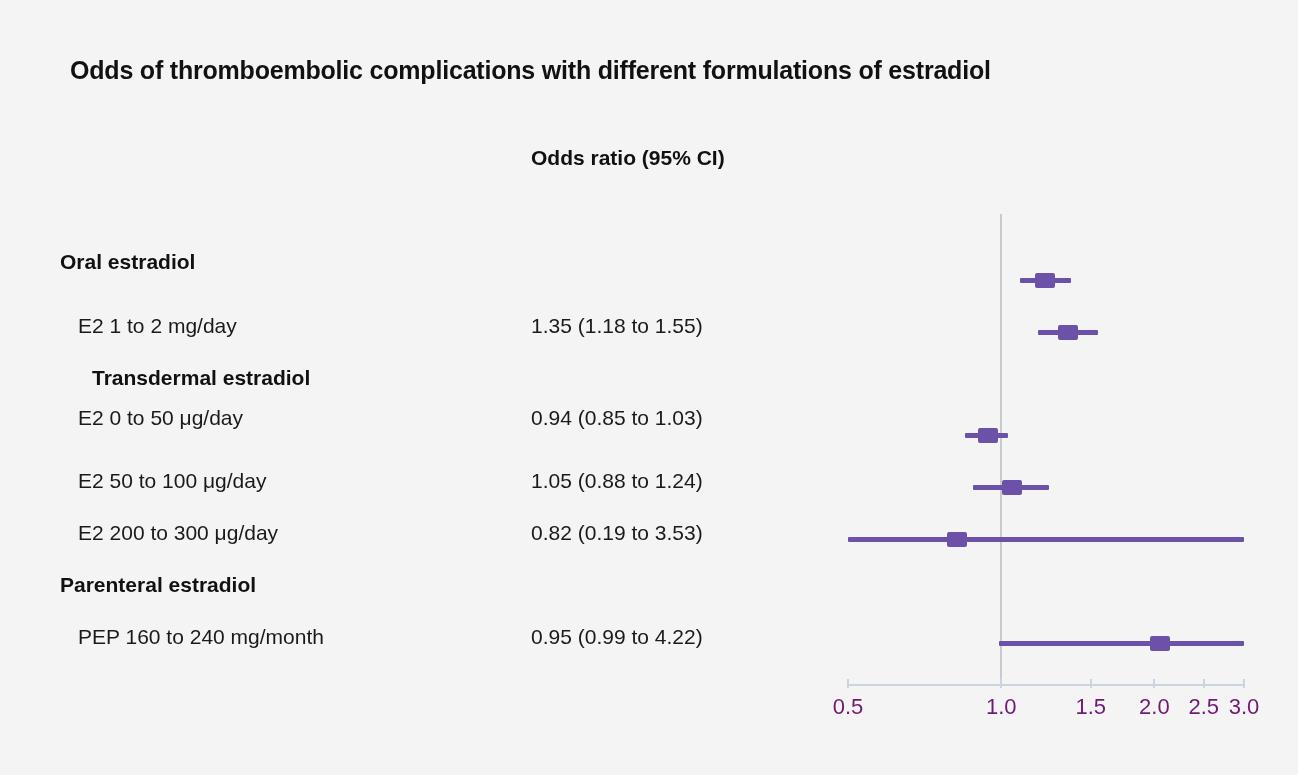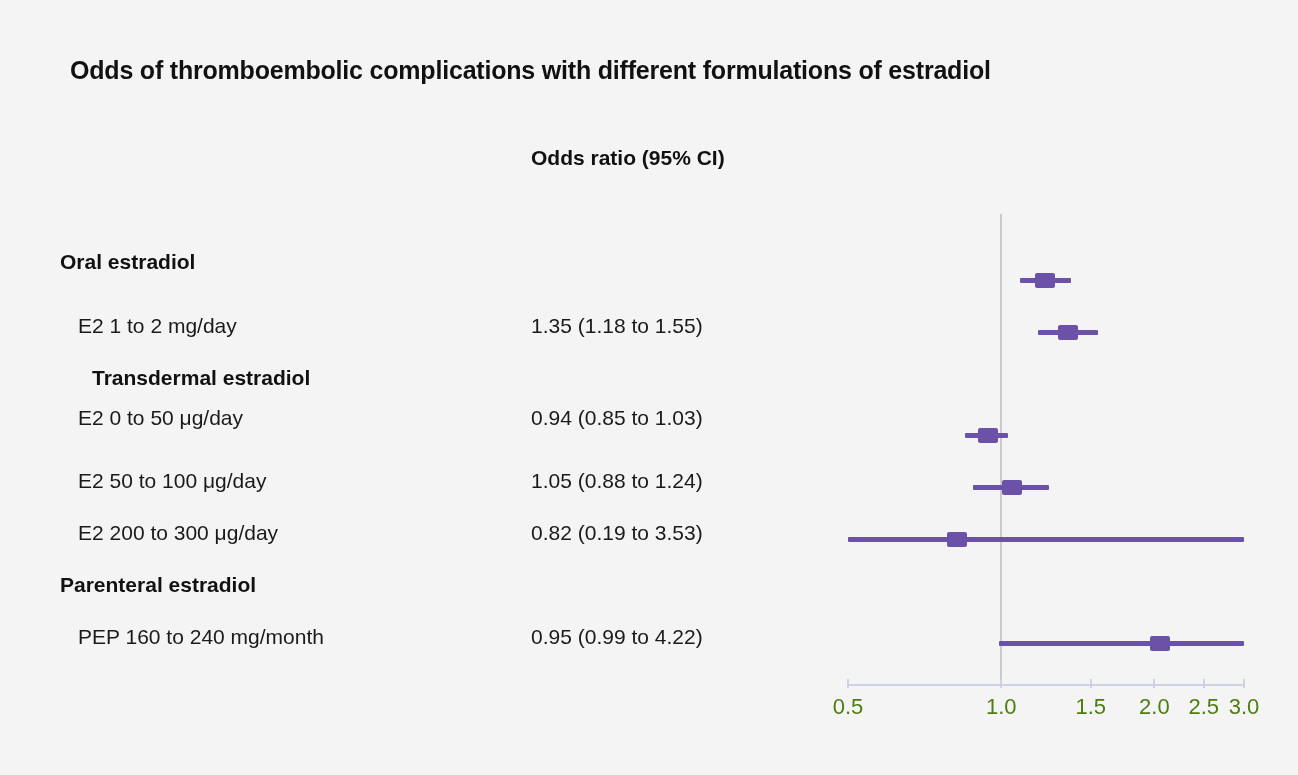--- a/index.html
+++ b/index.html
@@ -102,21 +102,21 @@
     position: absolute;
     bottom: -2px;
     width: 2px;
     height: 9px;
     background: #cdd3e0;
   }
   .tick-label {
     position: absolute;
     top: 694px;
     font-size: 22px;
-    color: #4d7c0f;
+    color: #701a75;
     transform: translateX(-50%);
     white-space: nowrap;
   }
   .ci-line {
     position: absolute;
     height: 5px;
     background: #6b52a8;
     border-radius: 1px;
   }
   .point {

